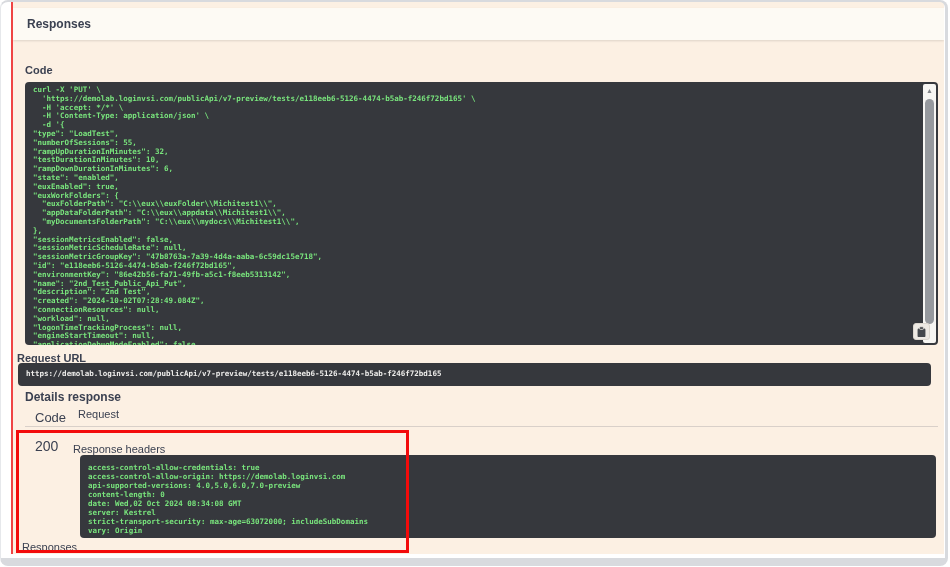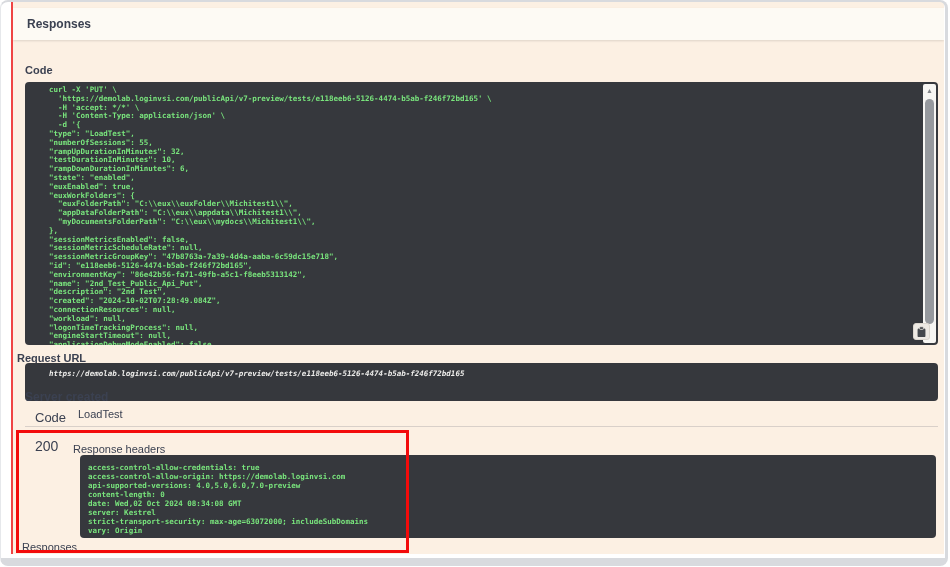--- a/index.html
+++ b/index.html
@@ -25,21 +25,21 @@
     background:#fdfaf4; box-shadow:0 1px 2px rgba(0,0,0,.12);
     display:flex; align-items:center; padding-left:14px;
   }
   .section-header .title { font-size:12px; font-weight:700; color:#3b4151; }
   .lbl { position:absolute; font-size:11px; font-weight:700; color:#3b4151; }
   .darkblock {
     position:absolute; background:#36383d; border-radius:4px; overflow:hidden;
   }
   pre.code {
     font-family:"DejaVu Sans Mono", monospace; font-size:7.5px; line-height:8.8px;
-    font-weight:700; color:#79e57d; white-space:pre; padding:4px 24px;
+    font-weight:700; color:#79e57d; white-space:pre; padding:4px 8px;
   }
   pre.code.white { color:#efeeec; }
   
   .vscroll {
     position:absolute; top:2px; right:2px; width:13px; height:259px;
     background:#f7f6f3; border-radius:2px;
   }
   .vscroll .arrow {
     position:absolute; top:1px; left:0; width:13px; height:11px;
     color:#82858a; font-size:7px; text-align:center; line-height:11px; cursor:pointer;
@@ -122,28 +122,28 @@
       <span style="display:flex;">
         <svg width="11" height="12" viewBox="0 0 14 15">
           <rect x="2" y="3" width="10" height="11" rx="1.5" fill="#45484d"></rect>
           <rect x="4.6" y="0.8" width="4.8" height="3.4" rx="1" fill="#45484d" stroke="#eeeae4" stroke-width="1"></rect>
         </svg>
       </span>
     </div>
 
     <span class="lbl" style="left:4px; top:350px;">Request URL</span>
 
-    <div class="darkblock" style="left:12px; top:361px; width:913px; height:38px;font-style:italic;">
+    <div class="darkblock" style="left:5px; top:361px; width:913px; height:23px;">
       <pre class="code white" style="padding-top:7px;">https://demolab.loginvsi.com/publicApi/v7-preview/tests/e118eeb6-5126-4474-b5ab-f246f72bd165</pre>
     </div>
 
-    <span class="lbl" style="left:12px; top:388px; font-size:12px;">Server created</span>
+    <span class="lbl" style="left:12px; top:388px; font-size:12px;">Details response</span>
 
     <span class="code-col">Code</span>
-    <span class="details-col">LoadTest</span>
+    <span class="details-col">Request</span>
 
     <div class="hr-thead"></div>
 
     <span class="code-val">200</span>
     <span class="resp-headers-lbl">Response headers</span>
 
     <div class="darkblock" style="left:67px; top:453px; width:856px; height:83px;">
       <pre class="code" style="padding:8px 8px; line-height:9px;">access-control-allow-credentials: true
 access-control-allow-origin: https://demolab.loginvsi.com
 api-supported-versions: 4.0,5.0,6.0,7.0-preview

